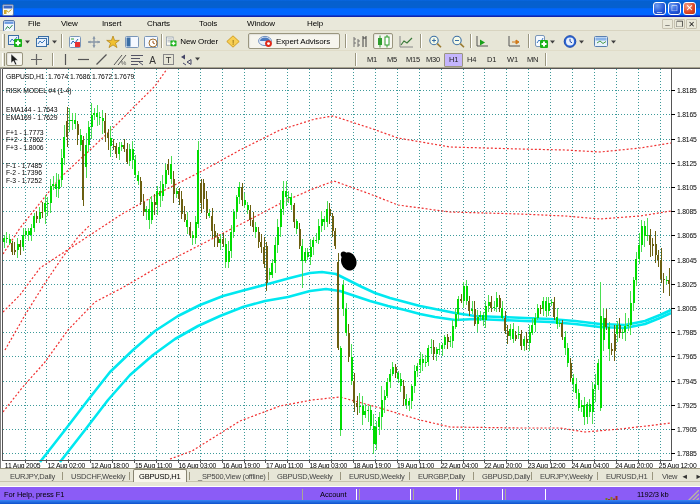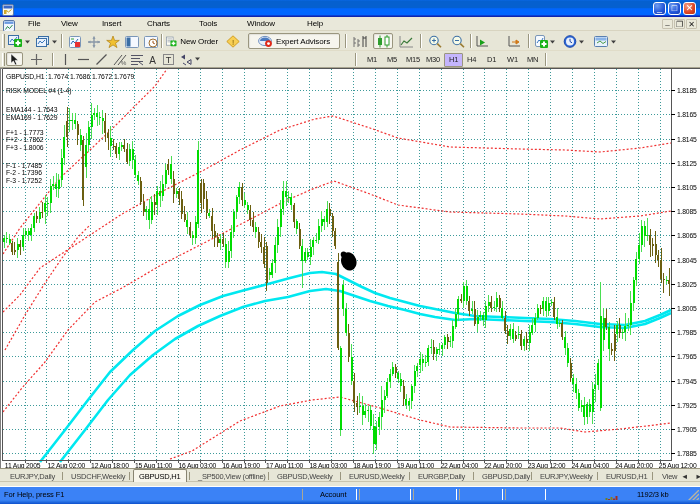--- a/index.html
+++ b/index.html
@@ -24,21 +24,21 @@
 .tbtn{position:absolute;display:flex;align-items:center;justify-content:center}
 .pressed{border:1px solid #9a967f;background:#f6f5ee;border-radius:2px;box-shadow:inset 1px 1px 1px rgba(0,0,0,0.08)}
 .tbl{font-size:8px;color:#000;letter-spacing:-0.1px;white-space:nowrap}
 .tf{position:absolute;top:1.5px;height:14px;padding:0 4px;font-size:7.5px;color:#222;display:flex;align-items:center;letter-spacing:-0.2px}
 .tfsel{border:1px solid #9a967f;background:#c4b5fd;border-radius:1px}
 #chartwrap{position:absolute;left:0;top:68px;width:700px;height:404px;background:#fff}
 #tabbar{position:absolute;left:0;top:468px;width:700px;height:14px;background:#e7e6d7;border-top:1px solid #9a967f;border-bottom:1px solid #c8c4b0}
 .tab{position:absolute;top:1px;height:12px;font-size:7.5px;color:#444;display:flex;align-items:center;padding:0 5px;letter-spacing:-0.2px;white-space:nowrap}
 .tabsep{position:absolute;top:3px;height:8px;width:1px;background:#9a967f}
 .tabactive{top:0;height:13px;background:#f8f6ec;border:1px solid #888471;border-bottom:none;color:#000;border-radius:2px 2px 0 0;z-index:2}
-#statusbar{position:absolute;left:0;top:486px;width:700px;height:15px;background:#3b82f6;border-top:1px solid #fff}
+#statusbar{position:absolute;left:0;top:486px;width:700px;height:15px;background:#8b5cf6;border-top:1px solid #fff}
 .stext{position:absolute;top:3px;font-size:7.5px;color:#000;letter-spacing:-0.1px}
 .spane{position:absolute;top:2px;height:11px;border-left:1px solid #aaa795;border-right:1px solid #fff}
 #bluebar{position:absolute;left:0;top:500px;width:700px;height:4px;background:linear-gradient(180deg,#3a86f4,#0d50cc)}
 </style></head>
 <body>
 <div id="win">
 <div class="titlebar">
  <div class="ticon"><svg width="12" height="12" viewBox="0 0 12 12">
           <rect x="0.5" y="0.5" width="11" height="11" rx="1.5" fill="#f8f8f0" stroke="#5a78a8"></rect>
           <rect x="1.5" y="1.5" width="9" height="3" fill="#3a68c8"></rect>

